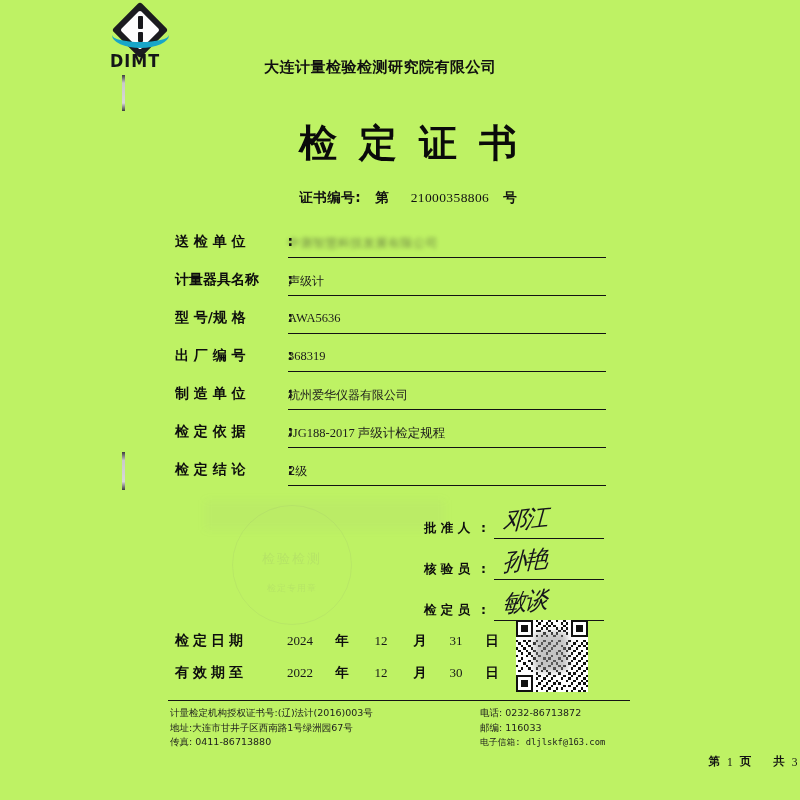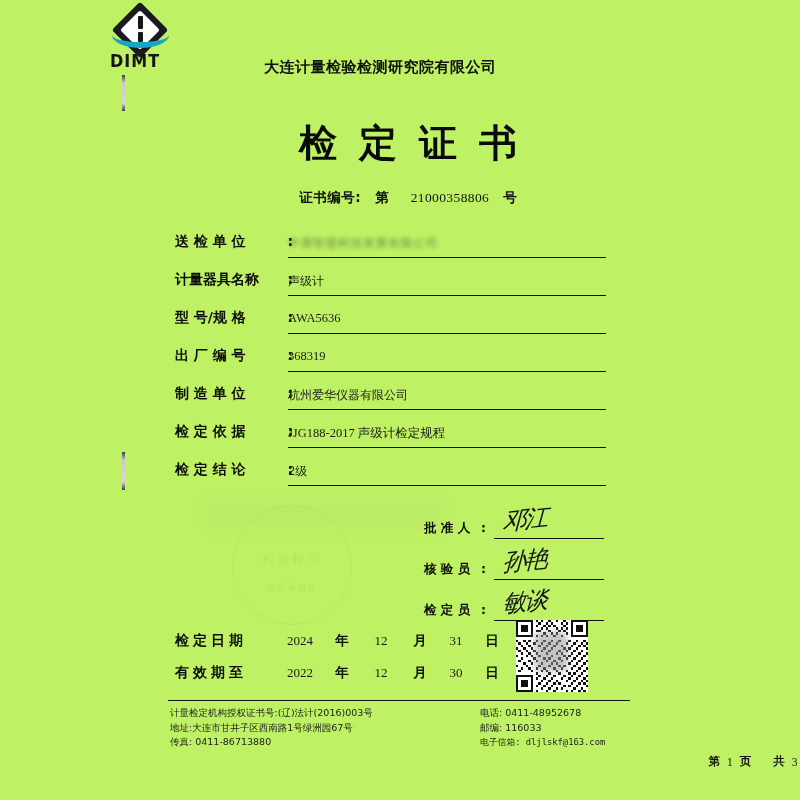--- a/index.html
+++ b/index.html
@@ -801,21 +801,21 @@
   </div>
 
   <div class="footer-rule"></div>
   <div class="footer">
     <div class="footer-col left">
       <div class="fline">计量检定机构授权证书号:(辽)法计(2016)003号</div>
       <div class="fline">地址:大连市甘井子区西南路1号绿洲园67号</div>
       <div class="fline">传真: 0411-86713880</div>
     </div>
     <div class="footer-col right">
-      <div class="fline">电话: 0411-48952678</div>
+      <div class="fline">电话: 0232-86713872</div>
       <div class="fline">邮编: 116033</div>
       <div class="fline mono">电子信箱: dljlskf@163.com</div>
     </div>
   </div>
 
   <div class="pageno">
     <span>第</span>
     <span class="n">1</span>
     <span>页</span>
     <span class="gap"></span>

